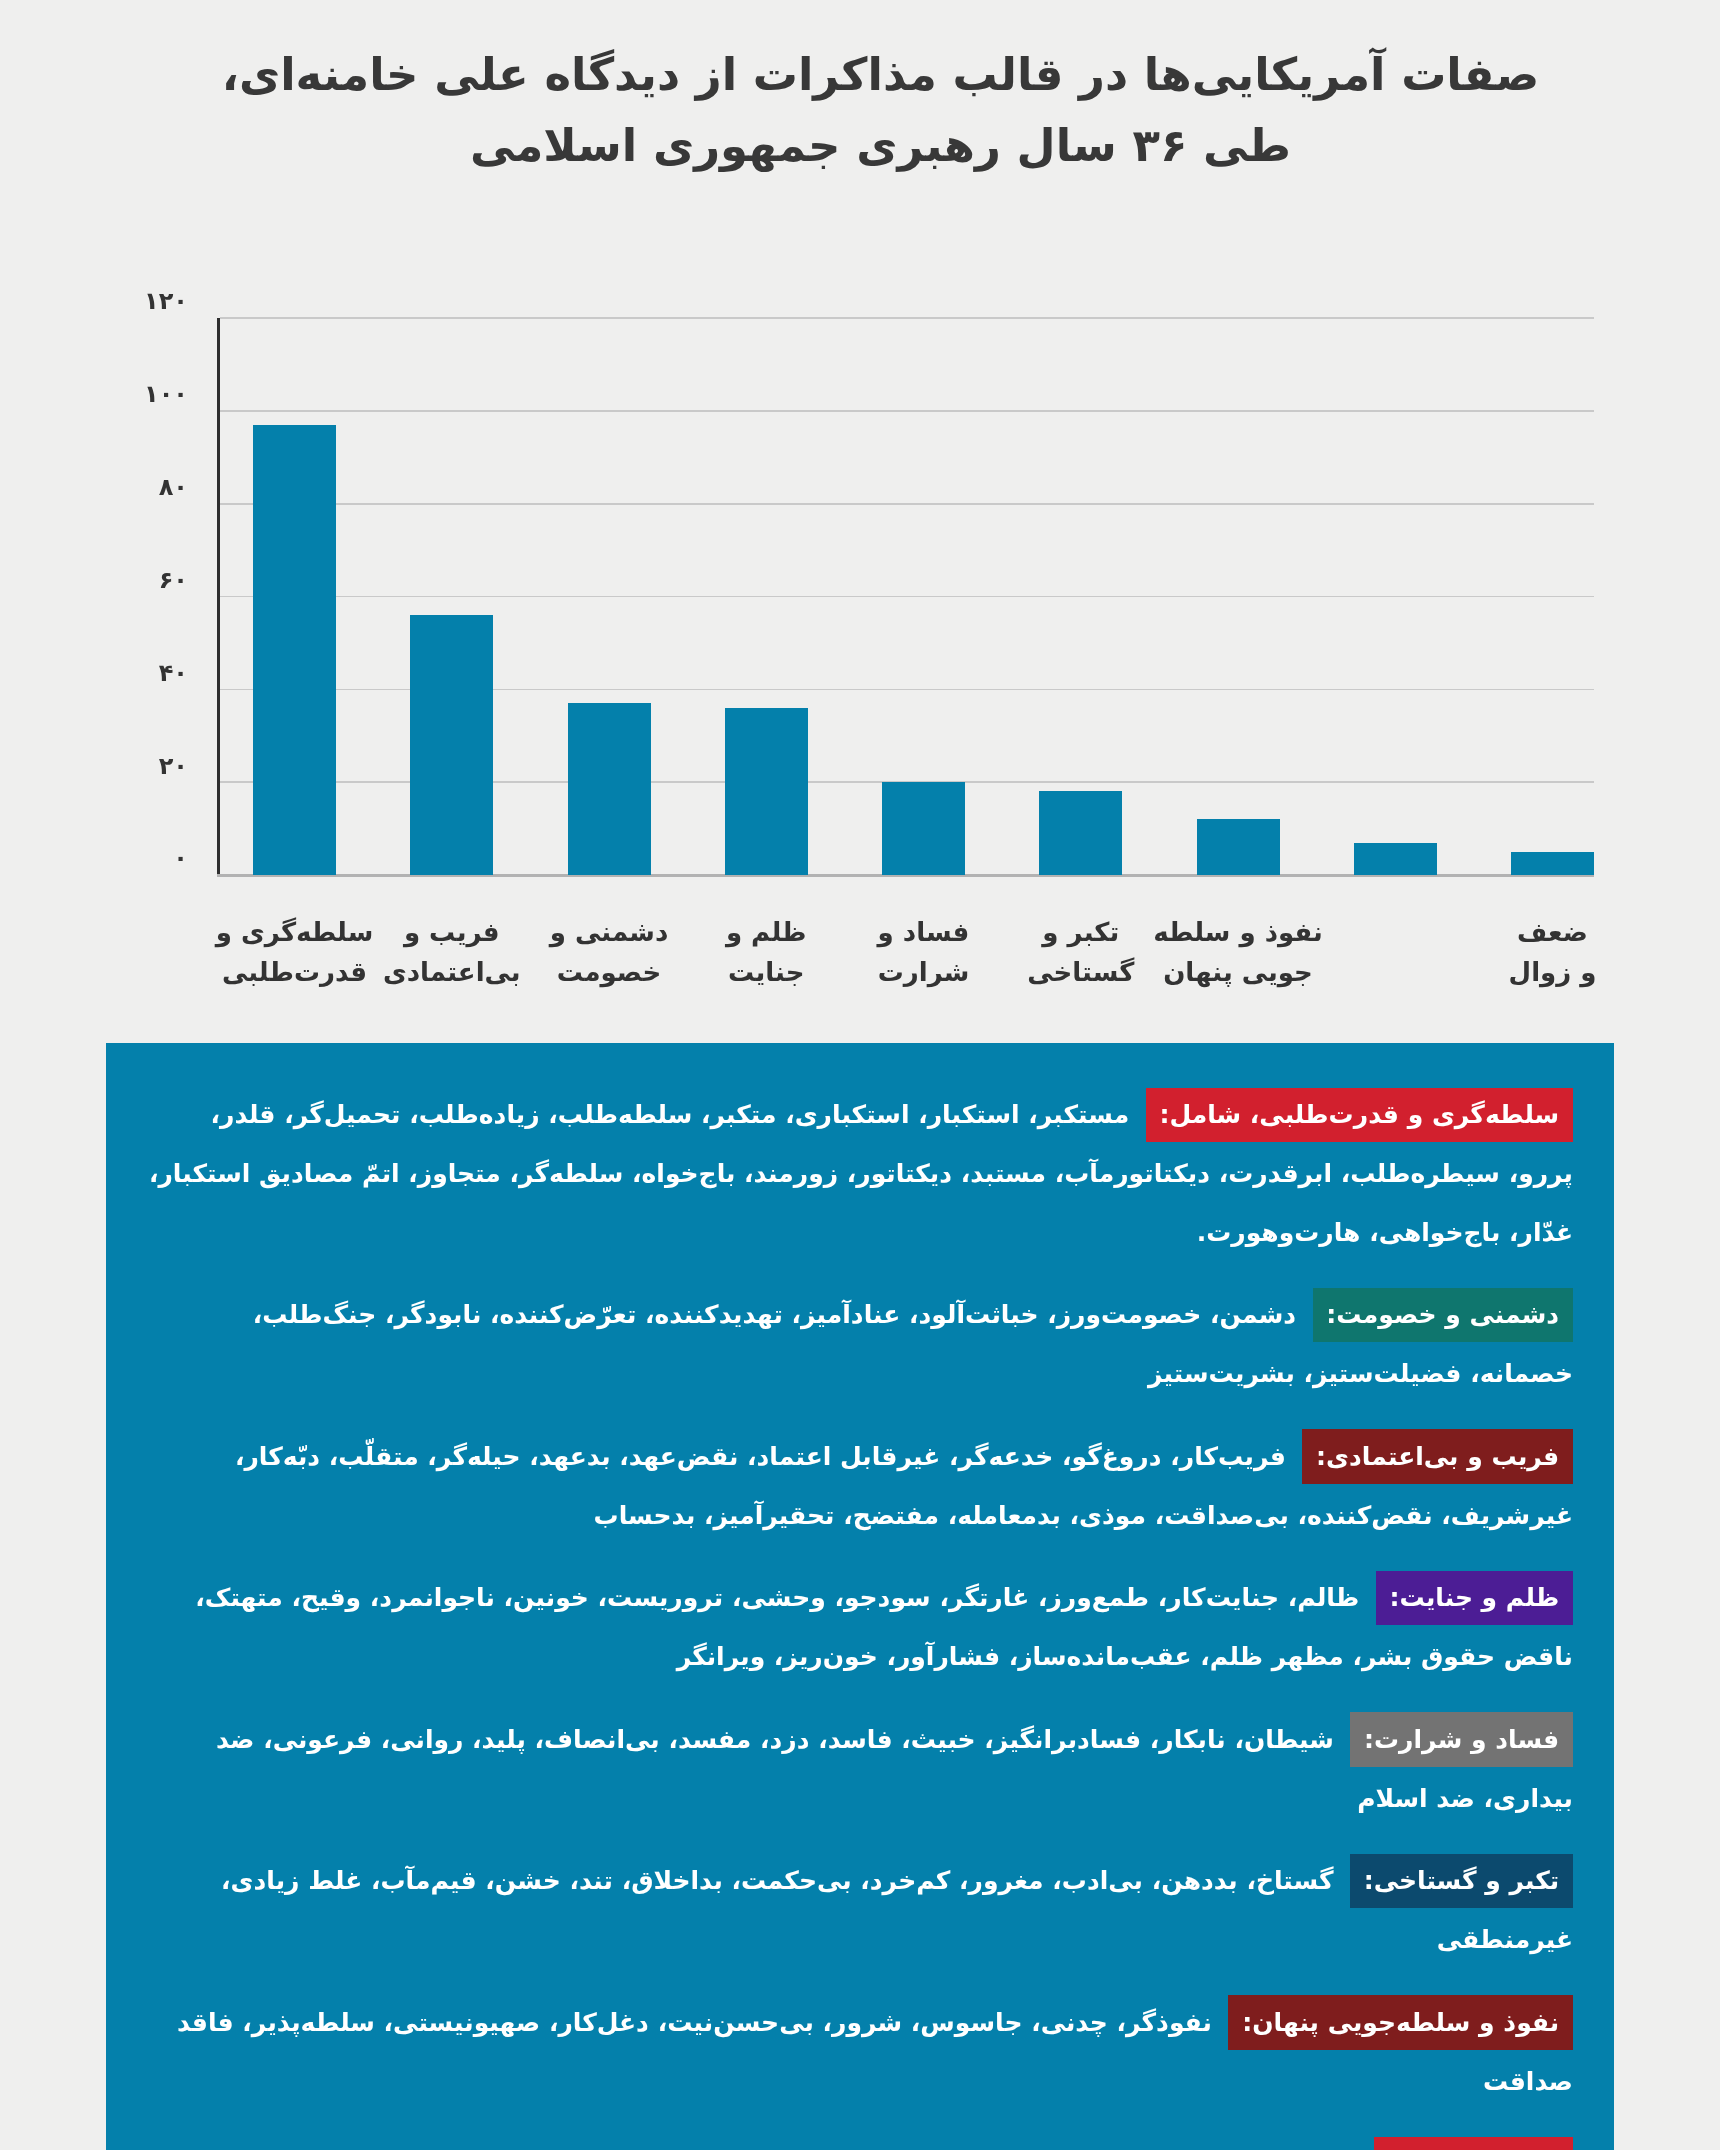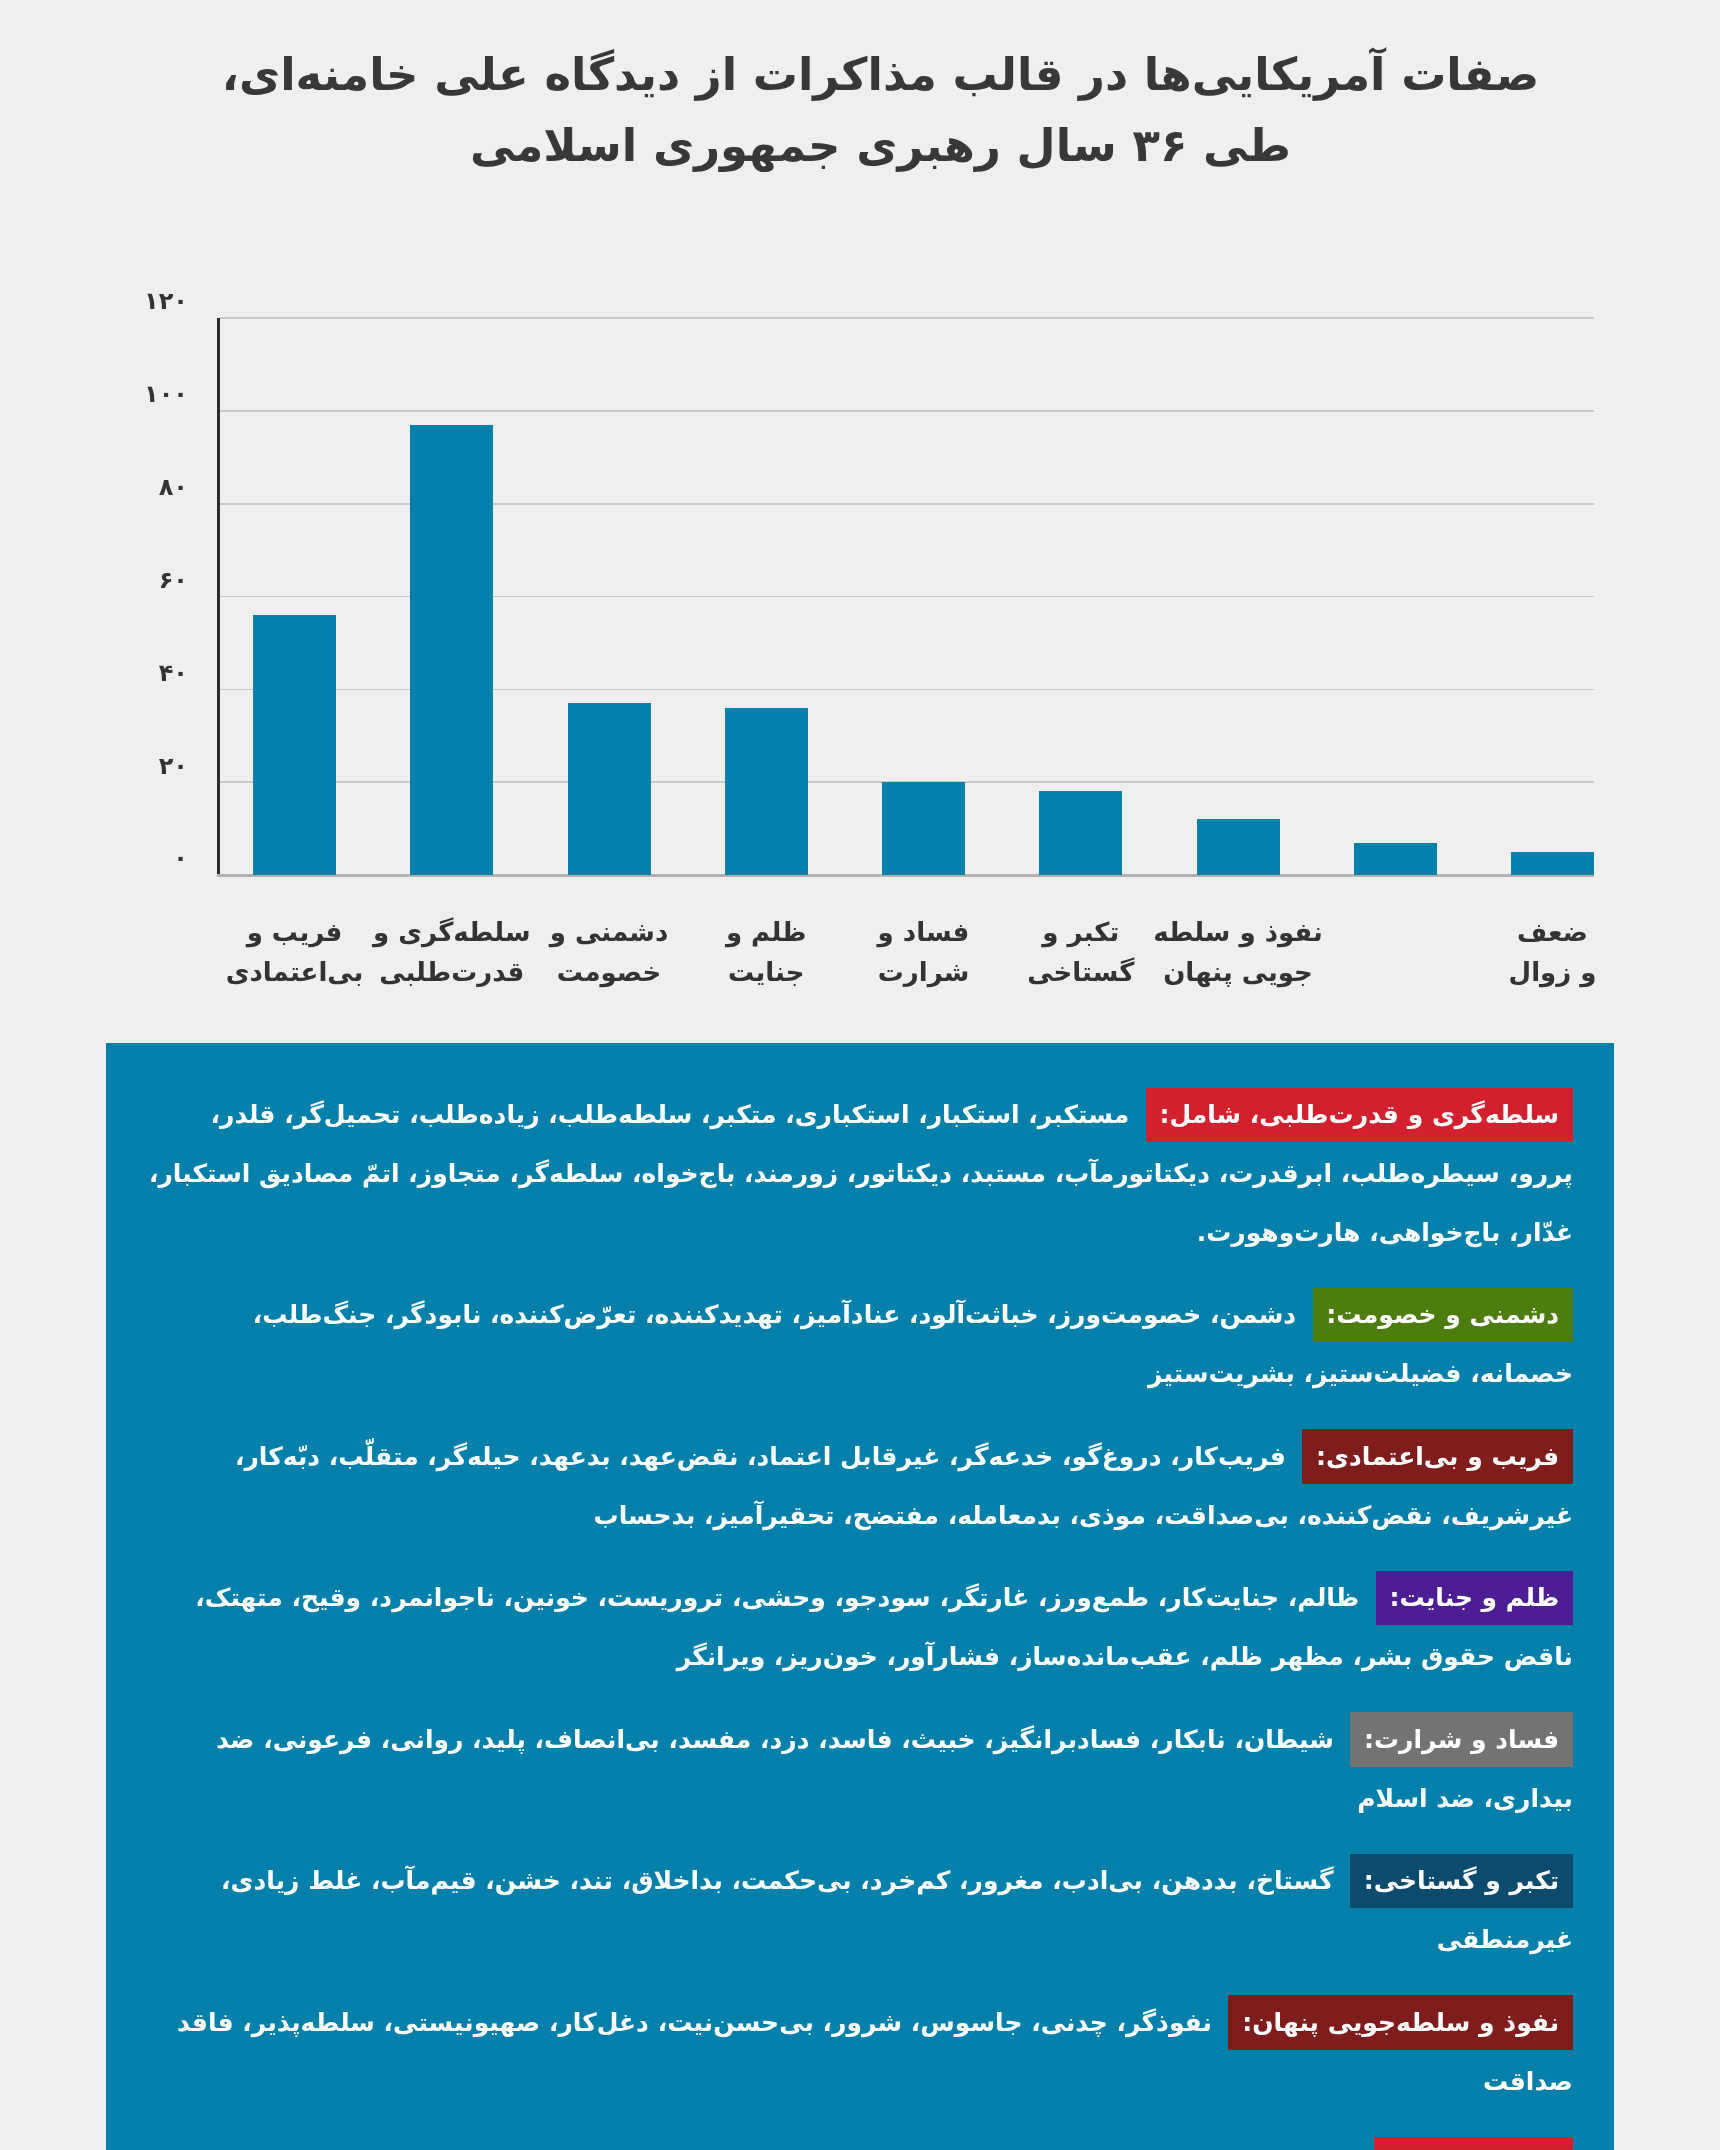--- a/index.html
+++ b/index.html
@@ -115,31 +115,31 @@
 
   <div class="title">
     <div>صفات آمریکایی‌ها در قالب مذاکرات از دیدگاه علی خامنه‌ای،</div>
     <div>طی ۳۶ سال رهبری جمهوری اسلامی</div>
   </div>
 
   <div class="plot" id="plot">
     <div class="baseline"></div>
     <div class="bars" id="bars">
         <div class="bar-col">
+          <div class="bar" style="height: 80.8333%; background: rgb(4, 128, 171);"></div>
+          <div class="bar-label">
+            <div>سلطه‌گری و</div>
+            <div>قدرت‌طلبی</div>
+          </div>
+        </div>
+        <div class="bar-col">
           <div class="bar" style="height: 46.6667%; background: rgb(4, 128, 171);"></div>
           <div class="bar-label">
             <div>فریب و</div>
             <div>بی‌اعتمادی</div>
-          </div>
-        </div>
-        <div class="bar-col">
-          <div class="bar" style="height: 80.8333%; background: rgb(4, 128, 171);"></div>
-          <div class="bar-label">
-            <div>سلطه‌گری و</div>
-            <div>قدرت‌طلبی</div>
           </div>
         </div>
         <div class="bar-col">
           <div class="bar" style="height: 30.8333%; background: rgb(4, 128, 171);"></div>
           <div class="bar-label">
             <div>دشمنی و</div>
             <div>خصومت</div>
           </div>
         </div>
         <div class="bar-col">
@@ -191,21 +191,21 @@
       <div class="gridline" style="bottom: calc(66.6667% - 0.9px); background: rgb(201, 201, 201);"></div>
       <div class="ytick" style="bottom: calc(66.6667% + 2.6px);">۸۰</div>
       <div class="gridline" style="bottom: calc(83.3333% - 0.9px); background: rgb(201, 201, 201);"></div>
       <div class="ytick" style="bottom: calc(83.3333% + 2.6px);">۱۰۰</div>
       <div class="gridline" style="bottom: calc(100% - 0.9px); background: rgb(201, 201, 201);"></div>
       <div class="ytick" style="bottom: calc(100% + 2.6px);">۱۲۰</div>
     </div>
 
   <div class="panel" id="panel" style="background: rgb(4, 128, 171);">
       <div class="section"><span class="red-label" style="background: rgb(210, 32, 46);">سلطه‌گری و قدرت‌طلبی، شامل:</span> <span>مستکبر، استکبار، استکباری، متکبر، سلطه‌طلب، زیاده‌طلب، تحمیل‌گر، قلدر، پررو، سیطره‌طلب، ابرقدرت، دیکتاتورمآب، مستبد، دیکتاتور، زورمند، باج‌خواه، سلطه‌گر، متجاوز، اتمّ مصادیق استکبار، غدّار، باج‌خواهی، هارت‌وهورت.</span></div>
-      <div class="section"><span class="red-label" style="background: #4d7c0f;">دشمنی و خصومت:</span> <span>دشمن، خصومت‌ورز، خباثت‌آلود، عنادآمیز، تهدیدکننده، تعرّض‌کننده، نابودگر، جنگ‌طلب، خصمانه، فضیلت‌ستیز، بشریت‌ستیز</span></div>
+      <div class="section"><span class="red-label" style="background: #0f766e;">دشمنی و خصومت:</span> <span>دشمن، خصومت‌ورز، خباثت‌آلود، عنادآمیز، تهدیدکننده، تعرّض‌کننده، نابودگر، جنگ‌طلب، خصمانه، فضیلت‌ستیز، بشریت‌ستیز</span></div>
       <div class="section"><span class="red-label" style="background: #7f1d1d; text-align: right;">فریب و بی‌اعتمادی:</span> <span>فریب‌کار، دروغ‌گو، خدعه‌گر، غیرقابل اعتماد، نقض‌عهد، بدعهد، حیله‌گر، متقلّب، دبّه‌کار، غیرشریف، نقض‌کننده، بی‌صداقت، موذی، بدمعامله، مفتضح، تحقیرآمیز، بدحساب</span></div>
       <div class="section"><span class="red-label" style="background: #4c1d95;">ظلم و جنایت:</span> <span>ظالم، جنایت‌کار، طمع‌ورز، غارتگر، سودجو، وحشی، تروریست، خونین، ناجوانمرد، وقیح، متهتک، ناقض حقوق بشر، مظهر ظلم، عقب‌مانده‌ساز، فشارآور، خون‌ریز، ویرانگر</span></div>
       <div class="section"><span class="red-label" style="background: #737373;">فساد و شرارت:</span> <span>شیطان، نابکار، فسادبرانگیز، خبیث، فاسد، دزد، مفسد، بی‌انصاف، پلید، روانی، فرعونی، ضد بیداری، ضد اسلام</span></div>
       <div class="section"><span class="red-label" style="background: #0c4a6e;">تکبر و گستاخی:</span> <span>گستاخ، بددهن، بی‌ادب، مغرور، کم‌خرد، بی‌حکمت، بداخلاق، تند، خشن، قیم‌مآب، غلط زیادی، غیرمنطقی</span></div>
       <div class="section"><span class="red-label" style="background: #7f1d1d;">نفوذ و سلطه‌جویی پنهان:</span> <span>نفوذگر، چدنی، جاسوس، شرور، بی‌حسن‌نیت، دغل‌کار، صهیونیستی، سلطه‌پذیر، فاقد صداقت</span></div>
       <div class="section"><span class="red-label" style="background: rgb(210, 32, 46);">ضعف و زوال:</span> <span>پوسیده، متوحش، بت، ناامن‌کننده</span></div>
     </div>
 
 </div>
 

